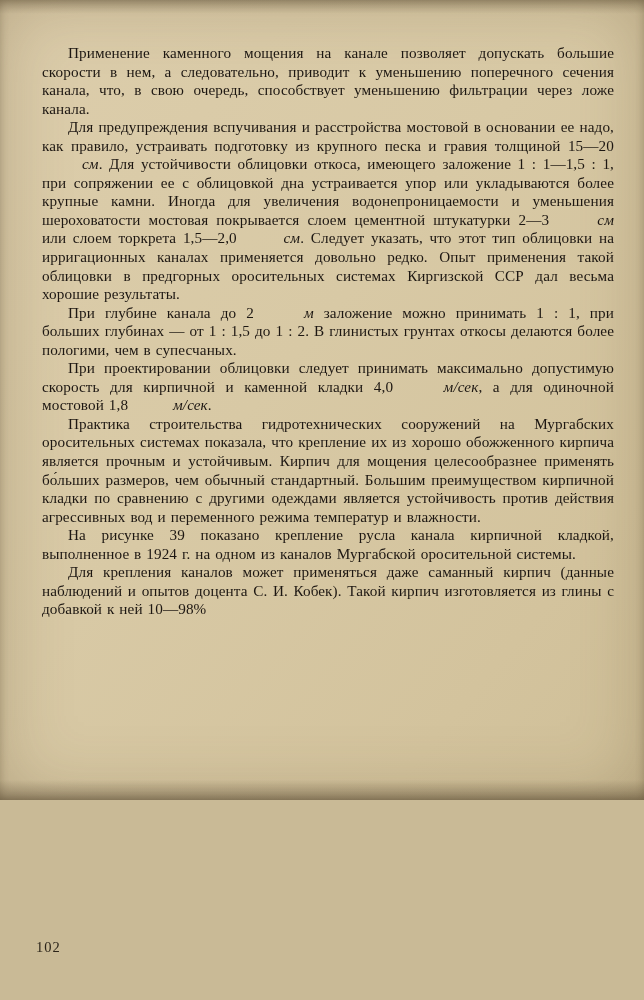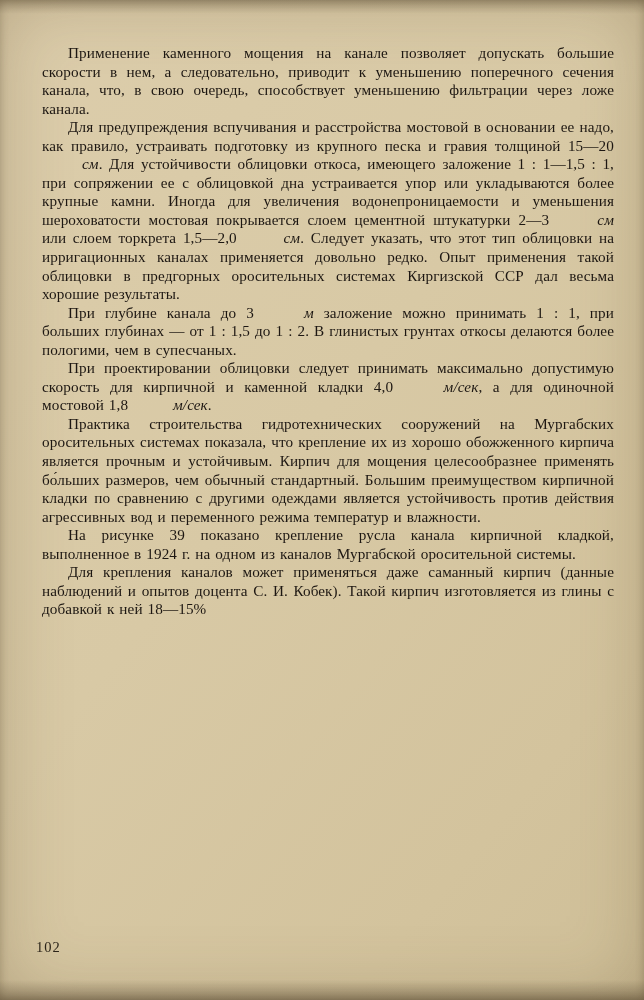--- a/index.html
+++ b/index.html
@@ -6,21 +6,21 @@
   body {
     width: 644px;
     height: 1000px;
     overflow: hidden;
     background: #c9ba96;
     font-family: "Liberation Serif", "DejaVu Serif", serif;
   }
   .page {
     position: relative;
     width: 644px;
-    height: 1000px;
+    height: 800px;
     background: linear-gradient(130deg, #dccdab 0%, #d8c9a5 45%, #d3c39d 80%, #cfbf98 100%);
     box-shadow: inset 0 0 70px rgba(92, 72, 40, 0.28),
                 inset 0 0 8px rgba(60, 45, 25, 0.30);
   }
   .page::before {
     content: "";
     position: absolute;
     left: 0; right: 0; top: 0;
     height: 14px;
     background: linear-gradient(to bottom, rgba(70, 55, 30, 0.30), rgba(0,0,0,0));
@@ -63,20 +63,20 @@
     letter-spacing: 1px;
   }
 </style>
 </head>
 <body>
 
 <div class="page">
   <div class="text-block">
       <p class="para"><span>Применение каменного мощения на канале позволяет допускать большие скорости в нем, а следовательно, приводит к уменьшению поперечного сечения канала, что, в свою очередь, способствует уменьшению фильтрации через ложе канала.</span></p>
       <p class="para"><span>Для предупреждения вспучивания и расстройства мостовой в основании ее надо, как правило, устраивать подготовку из крупного песка и гравия толщиной 15—20 </span><span class="it">см</span><span>. Для устойчивости облицовки откоса, имеющего заложение 1 : 1—1,5 : 1, при сопряжении ее с облицовкой дна устраивается упор или укладываются более крупные камни. Иногда для увеличения водонепроницаемости и уменьшения шероховатости мостовая покрывается слоем цементной штукатурки 2—3 </span><span class="it">см</span><span> или слоем торкрета 1,5—2,0 </span><span class="it">см</span><span>. Следует указать, что этот тип облицовки на ирригационных каналах применяется довольно редко. Опыт применения такой облицовки в предгорных оросительных системах Киргизской ССР дал весьма хорошие результаты.</span></p>
-      <p class="para"><span>При глубине канала до 3 </span><span class="it">м</span><span> заложение можно принимать 1 : 1, при больших глубинах — от 1 : 1,5 до 1 : 2. В глинистых грунтах откосы делаются более пологими, чем в супесчаных.</span></p>
+      <p class="para"><span>При глубине канала до 2 </span><span class="it">м</span><span> заложение можно принимать 1 : 1, при больших глубинах — от 1 : 1,5 до 1 : 2. В глинистых грунтах откосы делаются более пологими, чем в супесчаных.</span></p>
       <p class="para"><span>При проектировании облицовки следует принимать максимально допустимую скорость для кирпичной и каменной кладки 4,0 </span><span class="it">м/сек</span><span>, а для одиночной мостовой 1,8 </span><span class="it">м/сек</span><span>.</span></p>
       <p class="para"><span>Практика строительства гидротехнических сооружений на Мургабских оросительных системах показала, что крепление их из хорошо обожженного кирпича является прочным и устойчивым. Кирпич для мощения целесообразнее применять бо́льших размеров, чем обычный стандартный. Большим преимуществом кирпичной кладки по сравнению с другими одеждами является устойчивость против действия агрессивных вод и переменного режима температур и влажности.</span></p>
       <p class="para"><span>На рисунке 39 показано крепление русла канала кирпичной кладкой, выполненное в 1924 г. на одном из каналов Мургабской оросительной системы.</span></p>
-      <p class="para"><span>Для крепления каналов может применяться даже саманный кирпич (данные наблюдений и опытов доцента С. И. Кобек). Такой кирпич изготовляется из глины с добавкой к ней 18—15%</span></p>
+      <p class="para"><span>Для крепления каналов может применяться даже саманный кирпич (данные наблюдений и опытов доцента С. И. Кобек). Такой кирпич изготовляется из глины с добавкой к ней 10—98%</span></p>
     </div>
   <div class="page-number">102</div>
 </div>
 
 </body></html>

